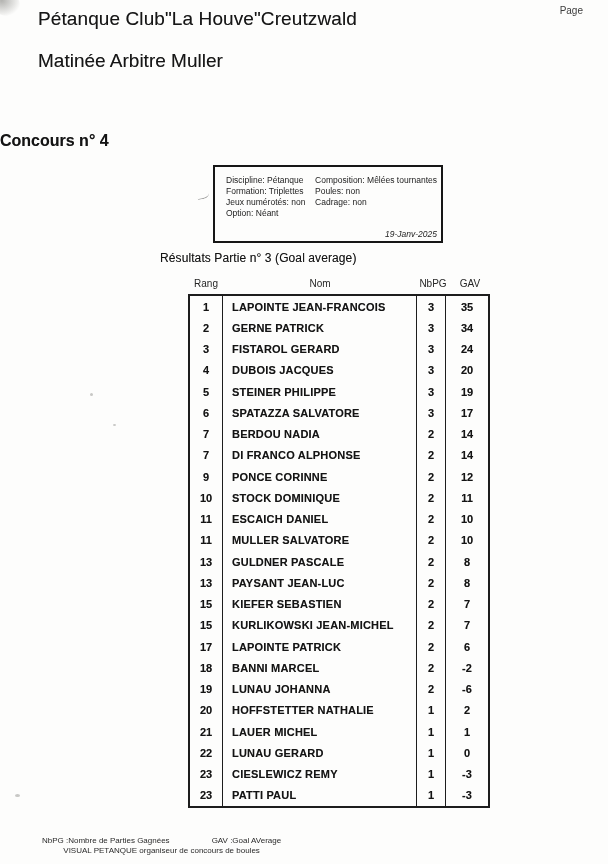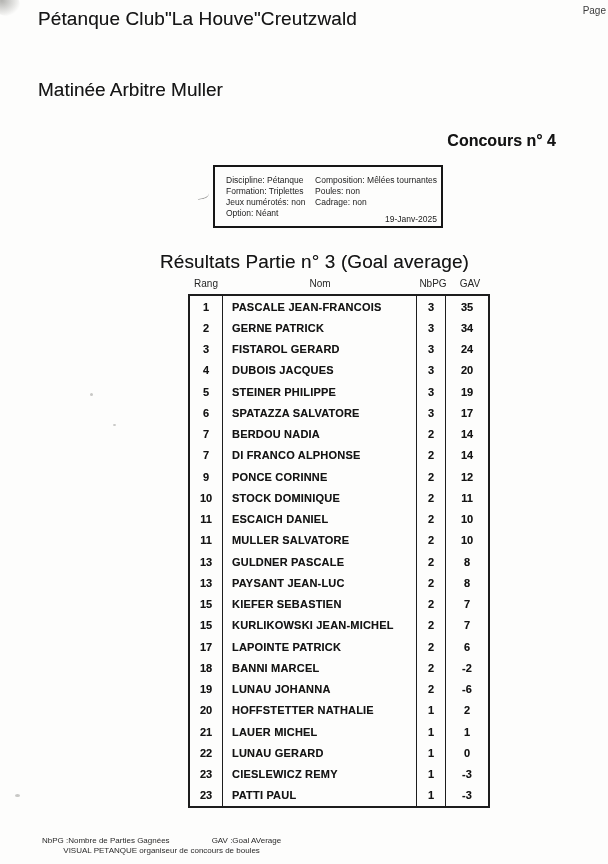--- a/index.html
+++ b/index.html
@@ -24,54 +24,54 @@
     border-radius: 50%;
   }
   .speck { position: absolute; background: rgba(100,100,95,0.35); border-radius: 50%; }
 
   .club-title {
     position: absolute; left: 38px; top: 8px;
     font-size: 19px; letter-spacing: 0.1px; color: #161616;
   }
   .event-title {
     position: absolute; left: 38px; top: 50px;
-    font-size: 19px; color: #161616; margin-top: 29px;
+    font-size: 19px; color: #161616;
   }
   .page-label {
-    position: absolute; right: 2px; top: 5px;
+    position: absolute; right: 25px; top: 5px;
     font-size: 10px; color: #3c3c3c;
   }
 
   .concours-title {
     position: absolute; left: 0; top: 132px; width: 556px;
-    text-align: right; font-size: 16px; font-weight: 600; color: #141414;
+    text-align: left; font-size: 16px; font-weight: 600; color: #141414;
   }
 
   .info-box {
-    position: absolute; left: 213px; top: 165px; width: 230px; height: 63px;
+    position: absolute; left: 213px; top: 165px; width: 230px; height: 78px;
     border: 2px solid #161616;
     background: #fdfdfc;
   }
   .info-cols { position: absolute; left: 11px; top: 8px; right: 4px; display: flex; }
   .info-col { font-size: 8.5px; line-height: 11px; color: #222; white-space: nowrap; }
   .info-col.left { width: 105px; }
   .info-date {
     position: absolute; right: 4px; bottom: 2px;
-    font-size: 8.5px; color: #222;
+    font-size: 8.5px; color: #222; font-style: italic;
   }
   .pen-mark {
     position: absolute; left: 197px; top: 192px; width: 12px; height: 7px;
     border-bottom: 1.5px solid rgba(70,70,70,0.55);
     border-radius: 0 0 60% 20%;
     transform: rotate(-12deg);
   }
 
   .results-title {
     position: absolute; left: 160px; top: 251px;
-    font-size: 19px; color: #141414; letter-spacing: 0.1px;
+    font-size: 12px; color: #141414; letter-spacing: 0.1px;
   }
 
   .col-headers { position: absolute; top: 278px; left: 0; width: 608px; font-size: 10px; color: #262626; }
   .col-header { position: absolute; transform: translateX(-50%); white-space: nowrap; }
   .ch-rang { left: 206px; }
   .ch-nom  { left: 320px; text-align: center; }
   .ch-nbpg { left: 433px; }
   .ch-gav  { left: 470px; }
 
   .results-table {
@@ -138,21 +138,21 @@
 
   <div class="col-headers">
     <span class="col-header ch-rang">Rang</span>
     <span class="col-header ch-nom">Nom</span>
     <span class="col-header ch-nbpg">NbPG</span>
     <span class="col-header ch-gav">GAV</span>
   </div>
 
   <div class="results-table" id="results-table">
       <div class="cell scan-text rang">1</div>
-      <div class="cell scan-text nom">PASCALE JEAN-FRANCOIS</div>
+      <div class="cell scan-text nom">LAPOINTE JEAN-FRANCOIS</div>
       <div class="cell scan-text nbpg">3</div>
       <div class="cell scan-text gav">35</div>
       <div class="cell scan-text rang">2</div>
       <div class="cell scan-text nom">GERNE PATRICK</div>
       <div class="cell scan-text nbpg">3</div>
       <div class="cell scan-text gav">34</div>
       <div class="cell scan-text rang">3</div>
       <div class="cell scan-text nom">FISTAROL GERARD</div>
       <div class="cell scan-text nbpg">3</div>
       <div class="cell scan-text gav">24</div>

